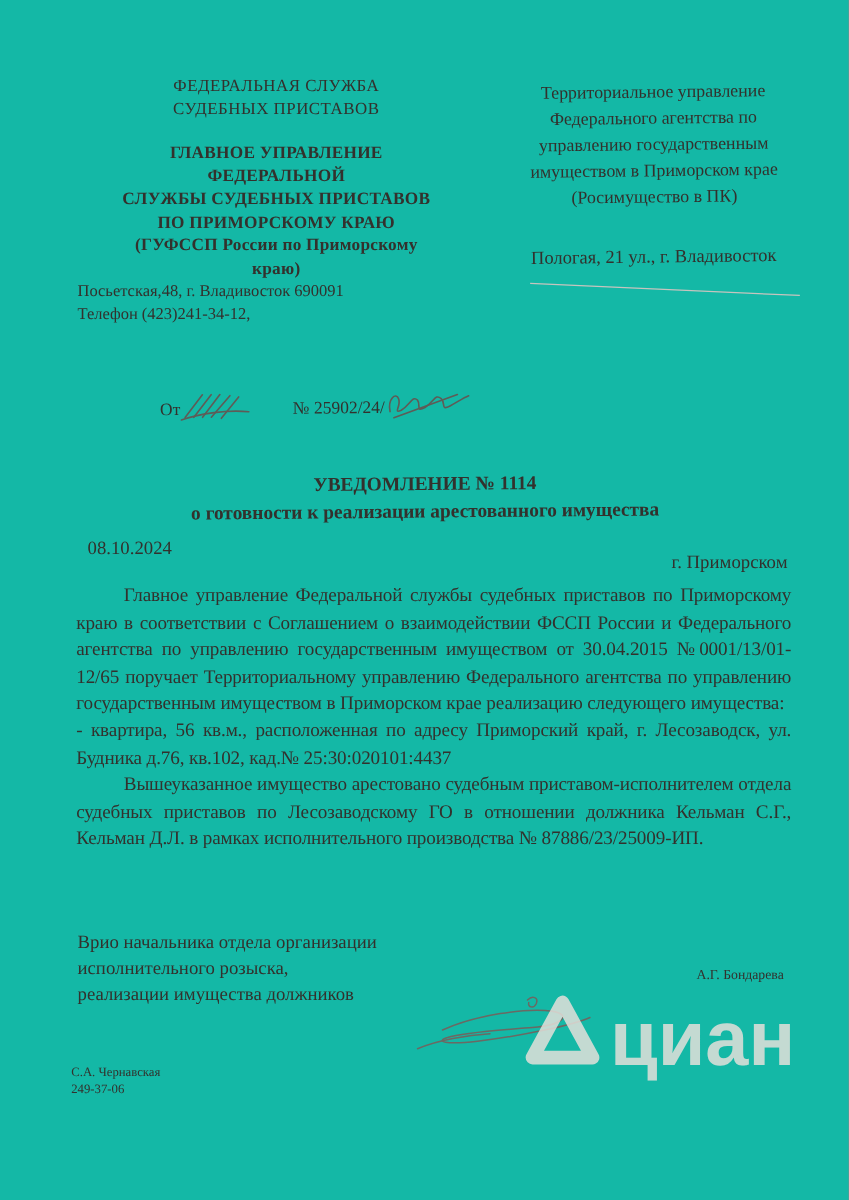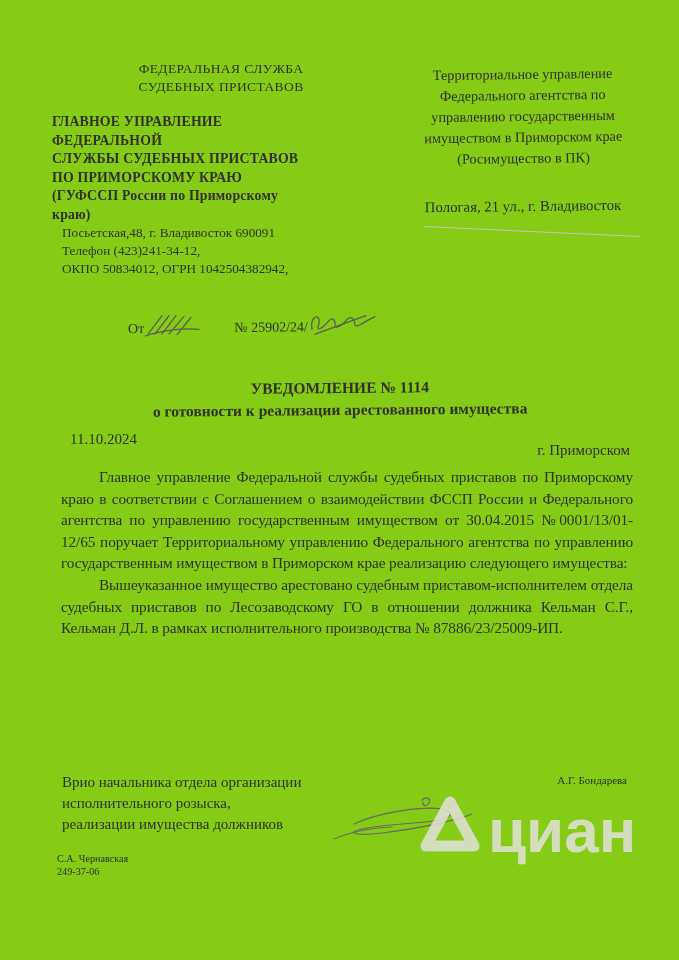--- a/index.html
+++ b/index.html
@@ -1,36 +1,36 @@
 <!DOCTYPE html>
 <html><head>
 <meta charset="utf-8">
 <style>
   html, body { margin: 0; padding: 0; background: #888; }
   .page {
     position: relative;
     width: 679px;
     height: 960px;
     margin: 0 auto;
-    background: #84cc16;
+    background: #14b8a6;
     overflow: hidden;
     font-family: "Liberation Serif", "DejaVu Serif", serif;
     color: #33312d;
   }
   .pre { white-space: pre-line; }
 
   
   .sender-top {
     position: absolute; left: 75px; top: 60px; width: 292px;
     text-align: center; font-size: 13.5px; line-height: 18px;
     letter-spacing: 0.4px;
   }
   .sender-org {
-    position: absolute; left: 52px; top: 113px; width: 306px;
-    text-align: left; font-size: 13.8px; line-height: 18.5px;
+    position: absolute; left: 68px; top: 113px; width: 306px;
+    text-align: center; font-size: 13.8px; line-height: 18.5px;
     font-weight: bold; letter-spacing: 0.2px;
   }
   .sender-contacts {
     position: absolute; left: 62px; top: 224px; width: 318px;
     text-align: left; font-size: 13.2px; line-height: 18px;
   }
   .email-link { text-decoration: underline; }
   .ref-line {
     position: absolute; left: 100px; top: 312px; width: 280px;
     font-size: 14px; display: flex; align-items: flex-end;
@@ -75,21 +75,21 @@
     position: absolute; left: 61px; top: 466px; width: 572px;
     font-size: 15.3px; line-height: 21.6px; text-align: justify;
     letter-spacing: -0.1px;
   }
   .body-text p { margin: 0; }
   .ind { text-indent: 38px; }
 
   
   .sig-position {
     position: absolute; left: 62px; top: 744px; width: 300px;
-    font-size: 15px; line-height: 21px; margin-top: 28px;
+    font-size: 15px; line-height: 21px;
   }
   .sig-name {
     position: absolute; right: 52px; top: 774px; font-size: 11px; font-family: Liberation Serif, serif;
   }
   .sig-scribble { position: absolute; left: 330px; top: 792px; }
 
   
   .watermark {
     position: absolute; left: 398px; top: 768px; opacity: 0.85;
     pointer-events: none;
@@ -115,21 +115,20 @@
   <div class="sender-org pre">ГЛАВНОЕ УПРАВЛЕНИЕ
 ФЕДЕРАЛЬНОЙ
 СЛУЖБЫ СУДЕБНЫХ ПРИСТАВОВ
 ПО ПРИМОРСКОМУ КРАЮ
 (ГУФССП России по Приморскому
 краю)</div>
 
   <div class="sender-contacts">
     <div>Посьетская,48, г. Владивосток 690091</div>
     <div>Телефон (423)241-34-12,</div>
-    <div>ОКПО 50834012, ОГРН 1042504382942,</div>
   </div>
 
   <div class="ref-line">
     <span class="lbl">От</span>
     <svg class="hand-svg" width="62" height="26" viewBox="0 0 62 26">
       <g fill="none" stroke="#5e5c57" stroke-width="1.3" stroke-linecap="round">
         <path d="M4 21 L18 3"></path>
           <path d="M11 21 L25 3"></path>
           <path d="M18 21 L32 3"></path>
         <path d="M25 21 L40 4"></path>
@@ -153,26 +152,27 @@
 (Росимущество в ПК)</div>
   <div class="recipient-addr">Пологая, 21 ул., г. Владивосток</div>
   <div class="strike-line"></div>
 
   <div class="doc-title">
     <div>УВЕДОМЛЕНИЕ № 1114</div>
     <div>о готовности к реализации арестованного имущества</div>
   </div>
 
   <div class="date-row">
-    <span class="date-left">11.10.2024</span>
+    <span class="date-left">08.10.2024</span>
     <span class="place-right">г. Приморском</span>
   </div>
 
   <div class="body-text">
     <p class="ind">Главное управление Федеральной службы судебных приставов по Приморскому краю в соответствии с Соглашением о взаимодействии ФССП России и Федерального агентства по управлению государственным имуществом от 30.04.2015 №0001/13/01-12/65 поручает Территориальному управлению Федерального агентства по управлению государственным имуществом в Приморском крае реализацию следующего имущества:</p>
+    <p>- квартира, 56 кв.м., расположенная по адресу Приморский край, г. Лесозаводск, ул. Будника д.76, кв.102, кад.№ 25:30:020101:4437</p>
     <p class="ind">Вышеуказанное имущество арестовано судебным приставом-исполнителем отдела судебных приставов по Лесозаводскому ГО в отношении должника Кельман С.Г., Кельман Д.Л. в рамках исполнительного производства № 87886/23/25009-ИП.</p>
   </div>
 
   <div class="sig-position pre">Врио начальника отдела организации
 исполнительного розыска,
 реализации имущества должников</div>
   <div class="sig-name">А.Г. Бондарева</div>
 
   <svg class="sig-scribble" width="160" height="60" viewBox="0 0 160 60">
     <g fill="none" stroke="#6b6963" stroke-width="1.2" stroke-linecap="round">

